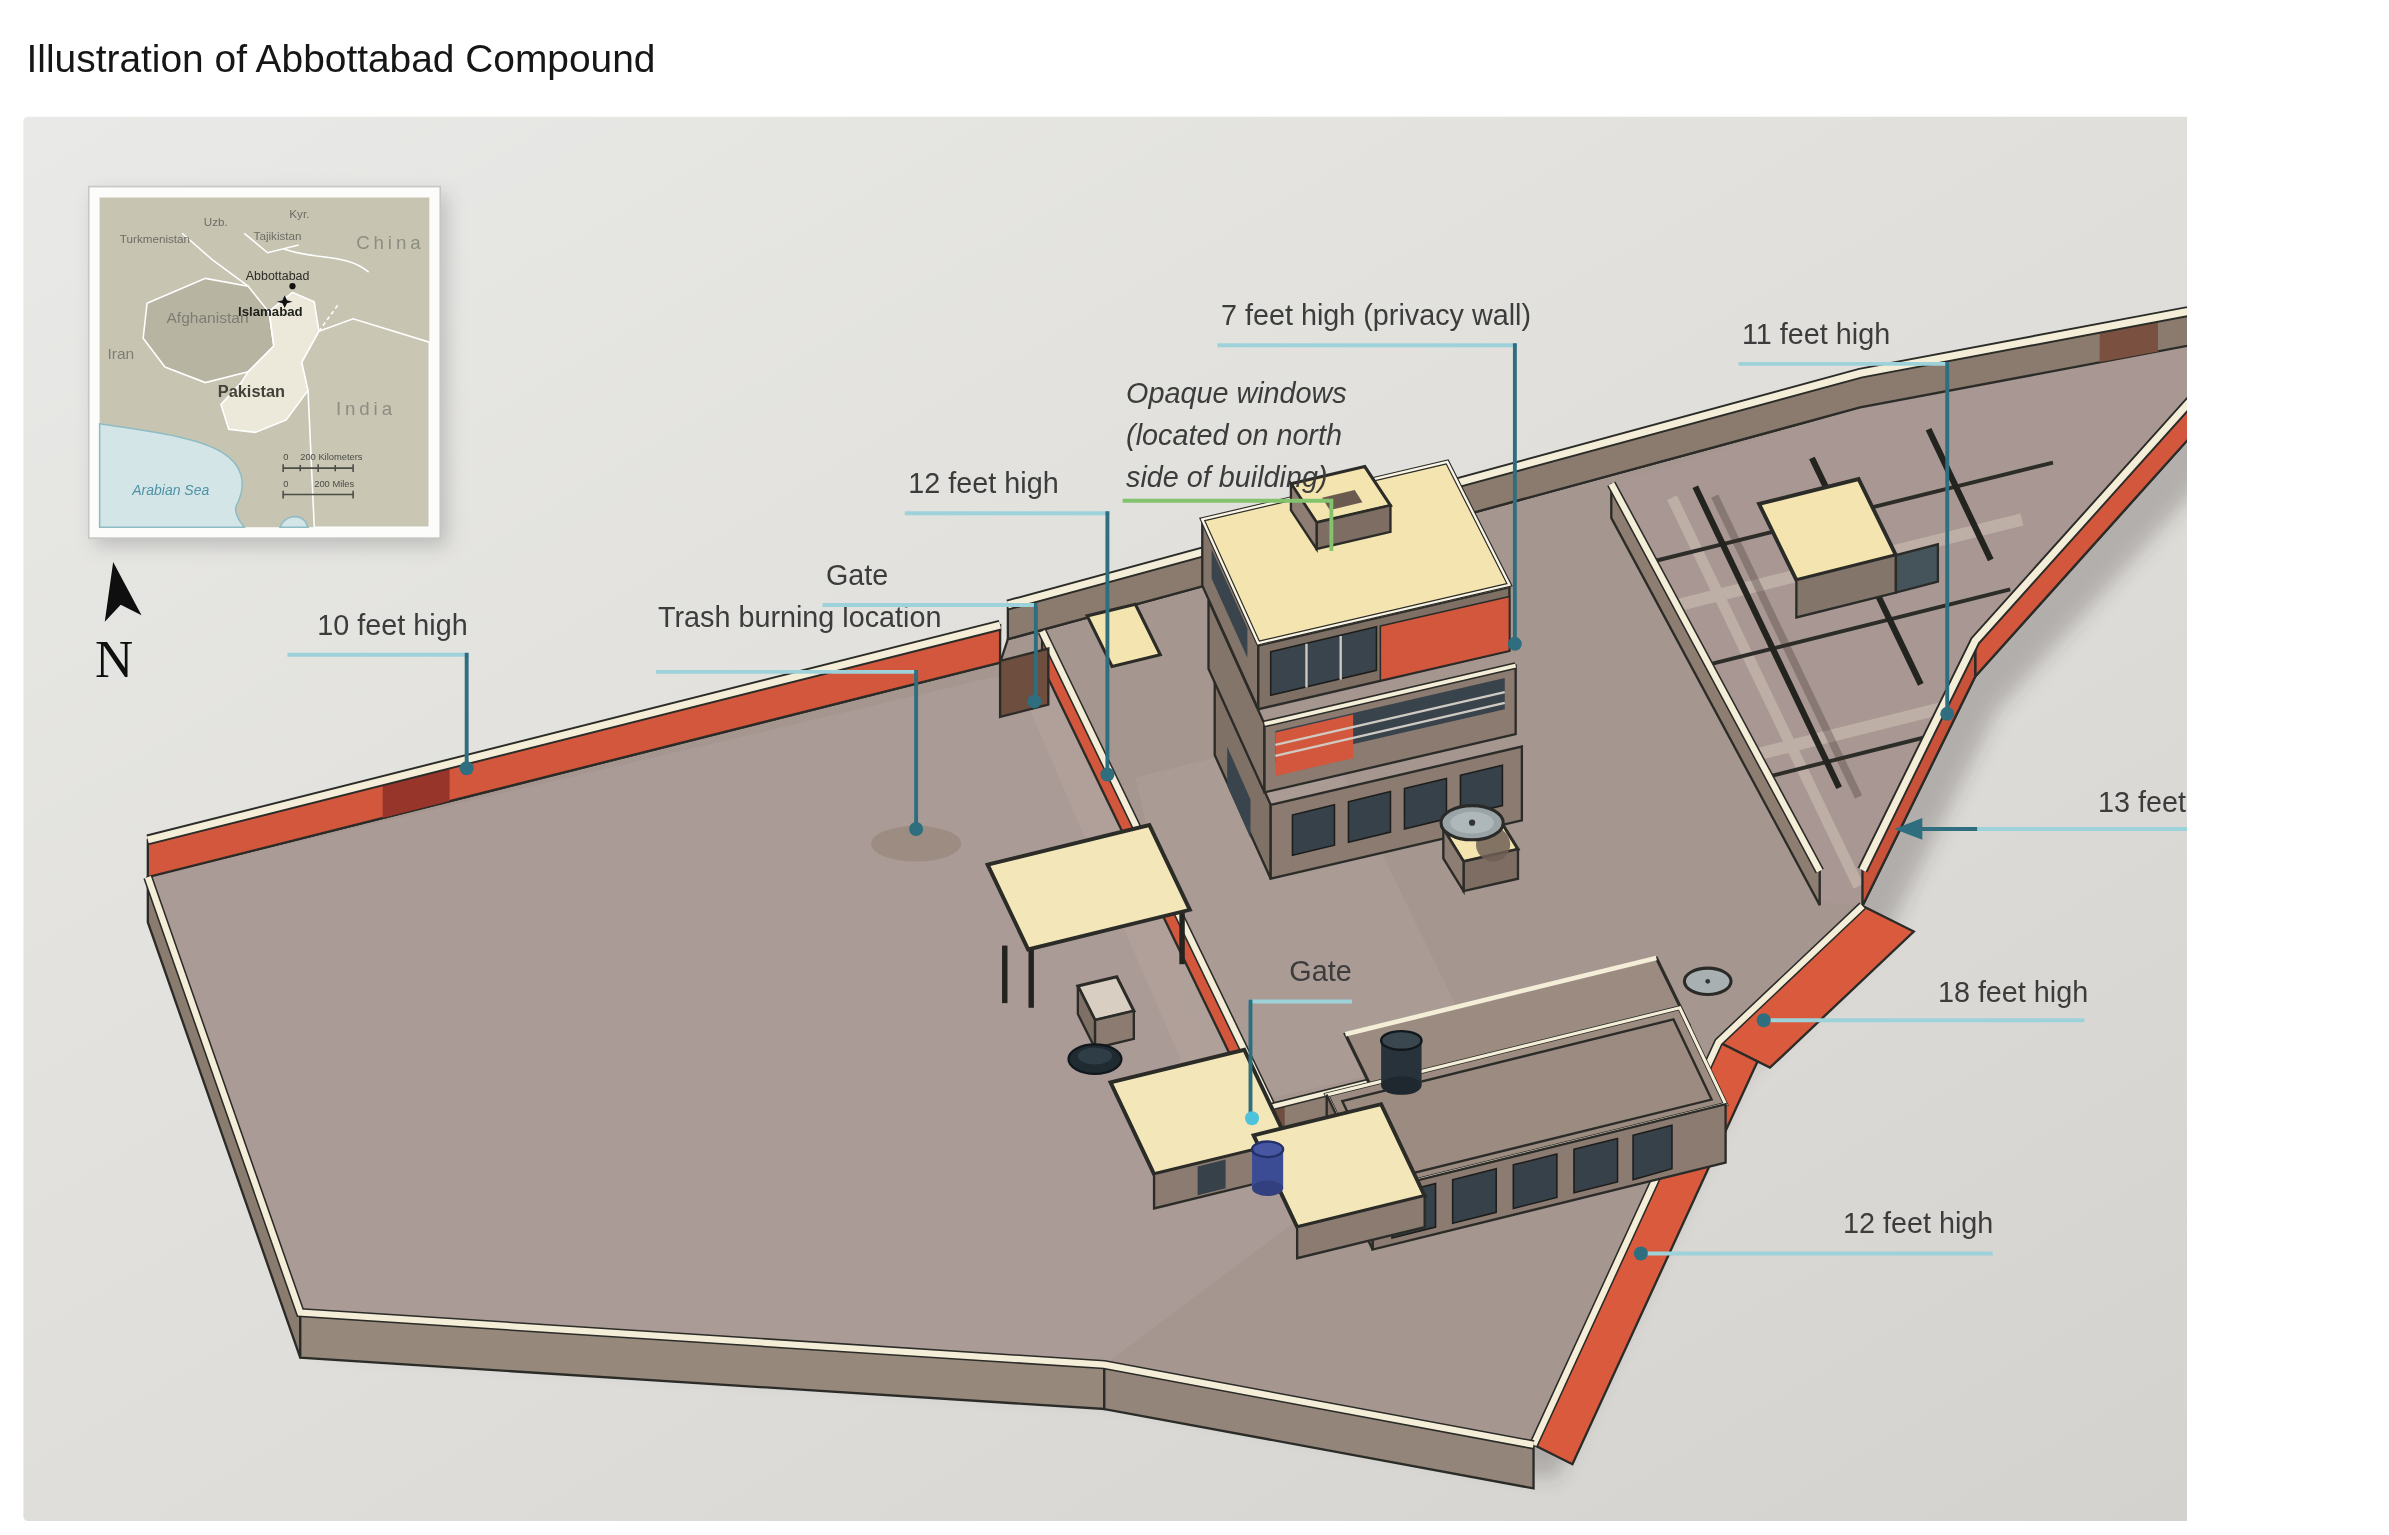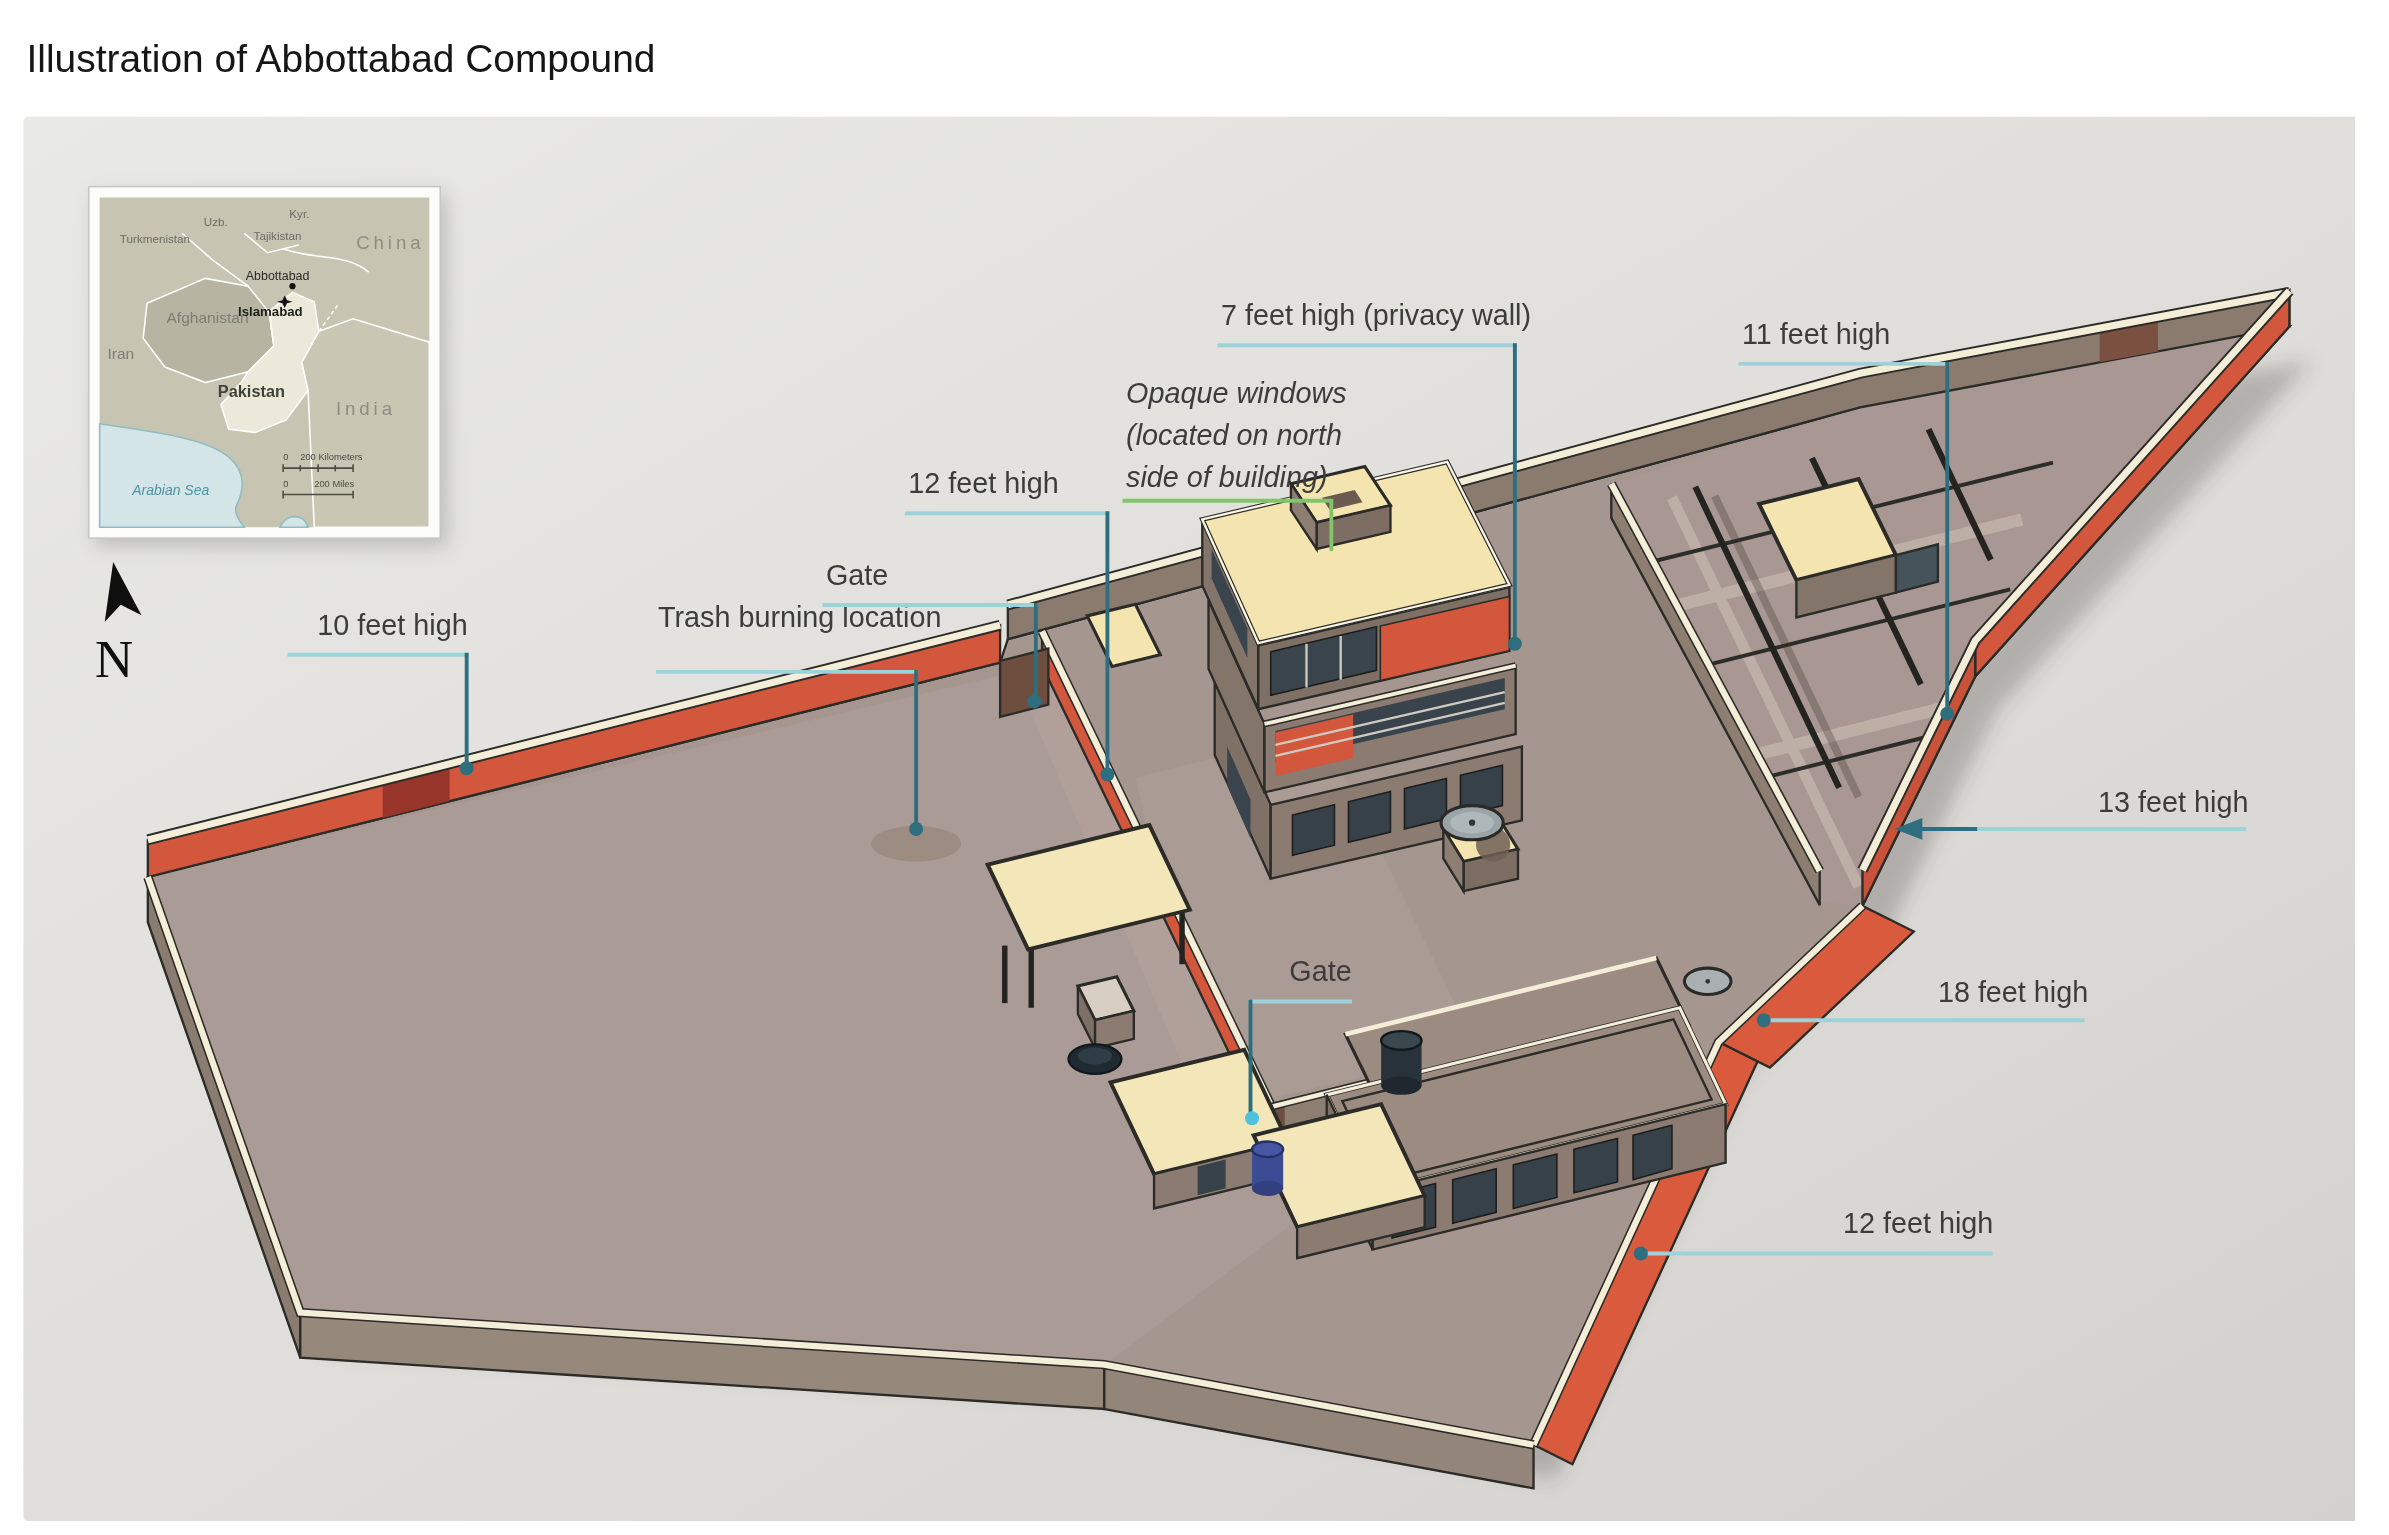--- a/index.html
+++ b/index.html
@@ -1,16 +1,16 @@
 <!DOCTYPE html>
 <html style="font-size:12.4px"><head>
 <meta charset="utf-8">
 <style>
   html,body{margin:0;padding:0;background:#ffffff;}
-  #stage{position:relative;width:2355px;height:1535px;background:#ffffff;
+  #stage{position:relative;width:2187px;height:1535px;background:#ffffff;
          font-family:"Liberation Sans", sans-serif;overflow:hidden;}
   svg{display:block;}
   text{font-family:"Liberation Sans", sans-serif;}
   .title{font-size:50px;fill:#161616;}
   .lbl{font-size:37px;fill:#3c3c3c;}
   .lbl-i{font-size:37px;fill:#3c3c3c;font-style:italic;}
   .map-s{font-size:15px;fill:#6d6d64;}
   .map-m{font-size:20px;fill:#7d7d73;}
   .map-b{font-size:21px;fill:#42423a;font-weight:bold;}
   .map-big{font-size:24px;fill:#8d8d82;letter-spacing:5px;}

